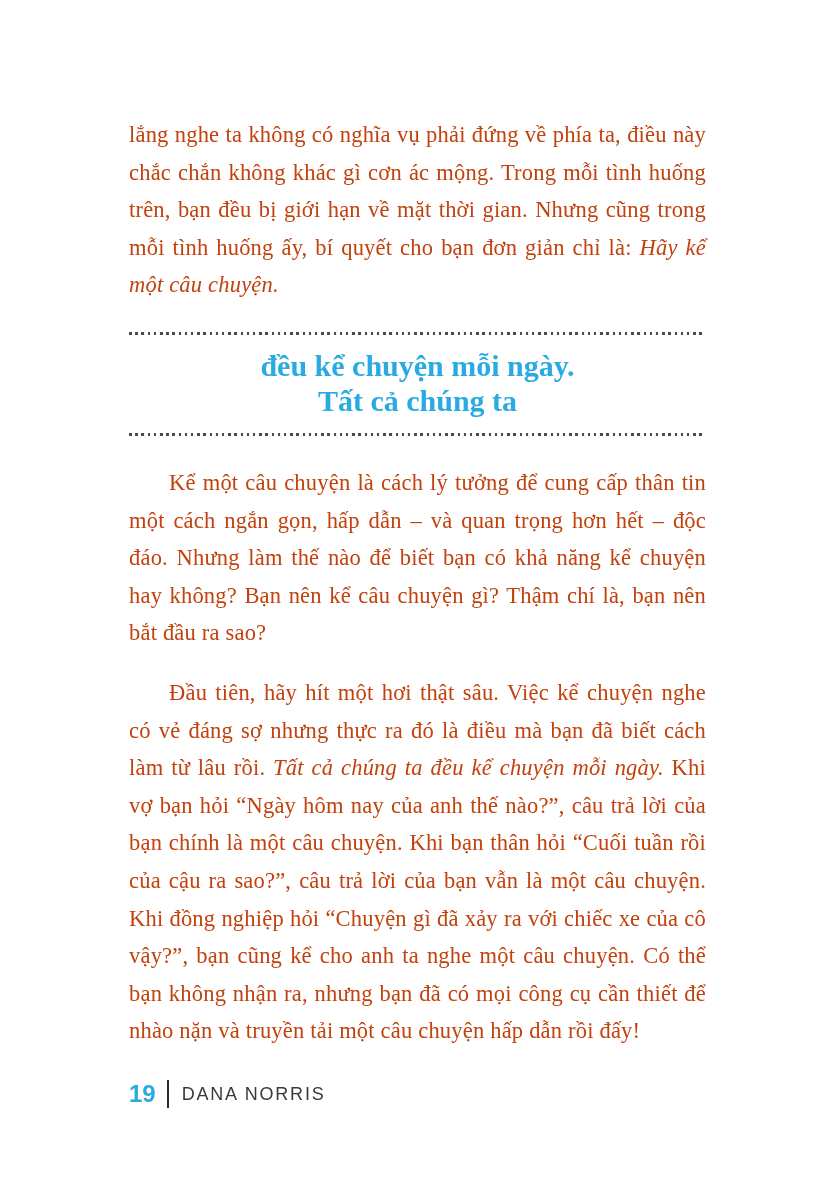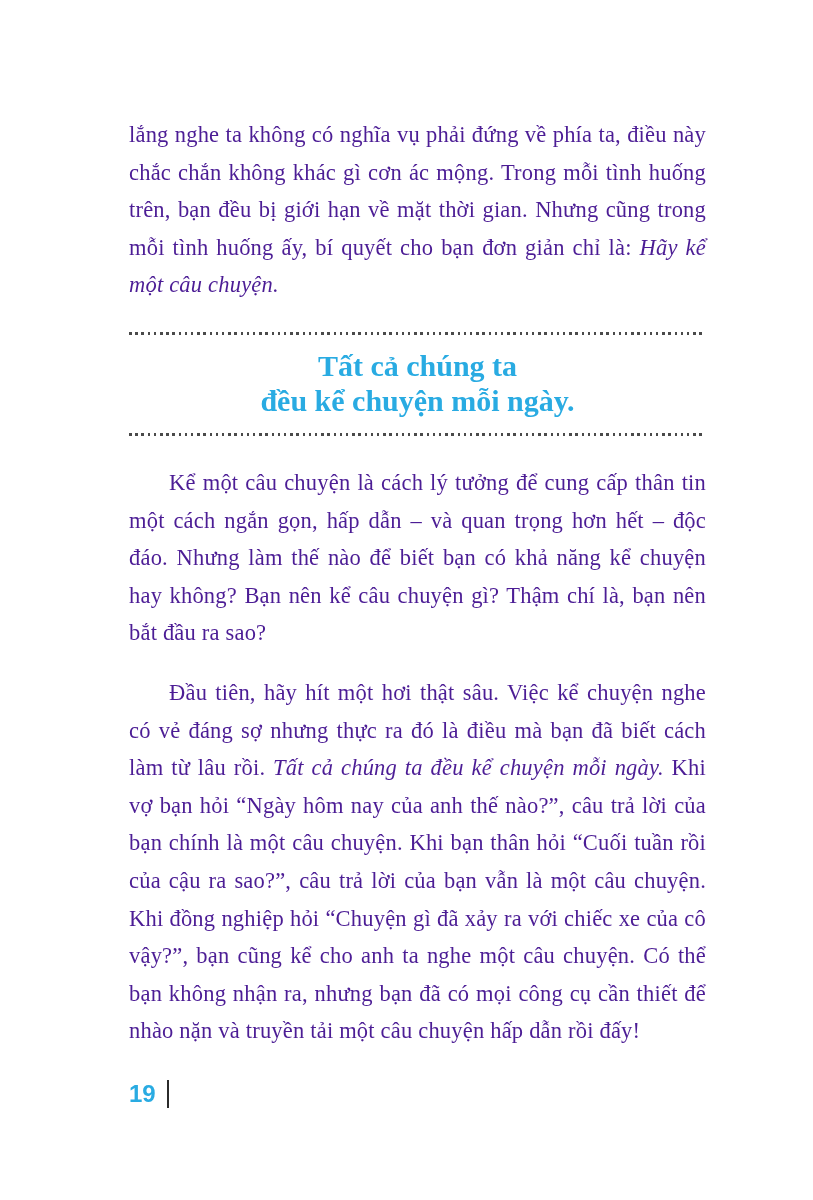--- a/index.html
+++ b/index.html
@@ -17,21 +17,21 @@
   .text-block {
     position: absolute;
     left: 129px;
     top: 0;
     width: 577px;
   }
   .para {
     margin: 0;
     font-size: 22.5px;
     line-height: 37.6px;
-    color: #4c1d95;
+    color: #c2410c;
     text-align: justify;
     letter-spacing: 0.2px;
   }
   .para .ital {
     font-style: italic;
   }
   .para-first {
     padding-top: 116px;
   }
   .para-indent {
@@ -95,28 +95,29 @@
 </head>
 <body>
 
 <main class="text-block">
 
   <p class="para para-first"><span>lắng nghe ta không có nghĩa vụ phải đứng về phía ta, điều này chắc chắn không khác gì cơn ác mộng. Trong mỗi tình huống trên, bạn đều bị giới hạn về mặt thời gian. Nhưng cũng trong mỗi tình huống ấy, bí quyết cho bạn đơn giản chỉ là: </span><em class="ital">Hãy kể một câu chuyện.</em></p>
 
   <div class="divider divider-top"></div>
 
   <h2 class="callout">
+    <span class="callout-line">đều kể chuyện mỗi ngày.</span>
     <span class="callout-line">Tất cả chúng ta</span>
-    <span class="callout-line">đều kể chuyện mỗi ngày.</span>
   </h2>
 
   <div class="divider divider-bottom"></div>
 
   <p class="para para-indent para-2"><span>Kể một câu chuyện là cách lý tưởng để cung cấp thân tin một cách ngắn gọn, hấp dẫn – và quan trọng hơn hết – độc đáo. Nhưng làm thế nào để biết bạn có khả năng kể chuyện hay không? Bạn nên kể câu chuyện gì? Thậm chí là, bạn nên bắt đầu ra sao?</span></p>
 
   <p class="para para-indent para-3"><span>Đầu tiên, hãy hít một hơi thật sâu. Việc kể chuyện nghe có vẻ đáng sợ nhưng thực ra đó là điều mà bạn đã biết cách làm từ lâu rồi. </span><em class="ital">Tất cả chúng ta đều kể chuyện mỗi ngày.</em><span> Khi vợ bạn hỏi “Ngày hôm nay của anh thế nào?”, câu trả lời của bạn chính là một câu chuyện. Khi bạn thân hỏi “Cuối tuần rồi của cậu ra sao?”, câu trả lời của bạn vẫn là một câu chuyện. Khi đồng nghiệp hỏi “Chuyện gì đã xảy ra với chiếc xe của cô vậy?”, bạn cũng kể cho anh ta nghe một câu chuyện. Có thể bạn không nhận ra, nhưng bạn đã có mọi công cụ cần thiết để nhào nặn và truyền tải một câu chuyện hấp dẫn rồi đấy!</span></p>
 
 </main>
 
 <footer class="footer">
   <span class="page-num">19</span>
   <span class="footer-bar"></span>
+  <span class="author">DANA NORRIS</span>
 </footer>
 
 </body></html>

